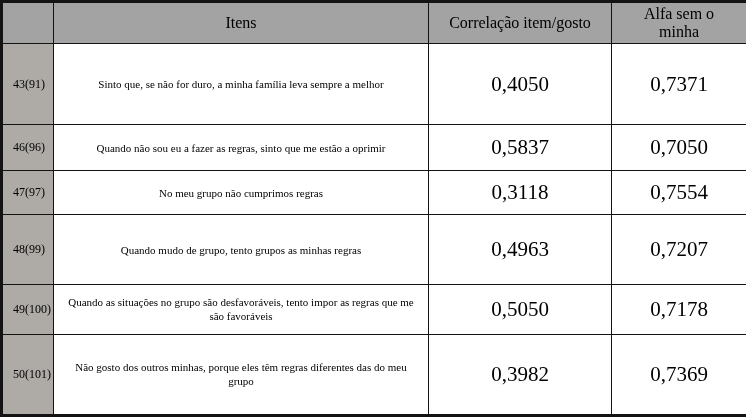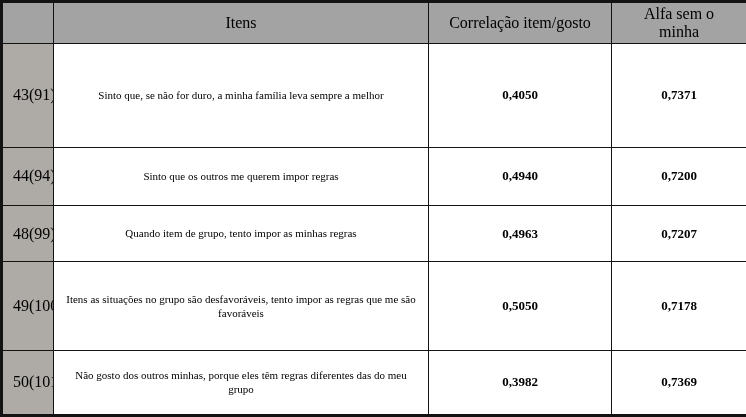--- a/index.html
+++ b/index.html
@@ -38,32 +38,31 @@
 
   thead th {
     background: #a3a3a3;
     font-weight: normal;
     font-size: 16px;
     height: 28px;
     padding: 2px 4px;
   }
   td.label-cell {
     background: #aeaba6;
-    font-size: 16px;
+    font-size: 12px;
     font-weight: normal;
     padding: 2px 2px;
   }
   td.item-cell {
     font-size: 11px;
     line-height: 1.3;
     padding: 3px 14px;
   }
   td.num-cell {
-    font-size: 13px;
-    font-weight: bold;
+    font-size: 21px;
   }
   
   tbody tr:nth-child(1) { height: 55px; }
   tbody tr:nth-child(2) { height: 31px; }
   tbody tr:nth-child(3) { height: 30px; }
   tbody tr:nth-child(4) { height: 47px; }
   tbody tr:nth-child(5) { height: 29px; }
   tbody tr:nth-child(6) { height: 55px; margin-top: 48px; }
   tbody tr:nth-child(7) { height: 73px; }
   tbody tr:nth-child(8) { height: 55px; }
@@ -88,34 +87,40 @@
       </tr>
     </thead>
     <tbody>
       <tr>
         <td class="label-cell">43(91)</td>
         <td class="item-cell">Sinto que, se não for duro, a minha família leva sempre a melhor</td>
         <td class="num-cell">0,4050</td>
         <td class="num-cell">0,7371</td>
       </tr>
       <tr>
-        <td class="label-cell">44(94)</td>
-        <td class="item-cell">Sinto que os outros me querem impor regras</td>
-        <td class="num-cell">0,4940</td>
-        <td class="num-cell">0,7200</td>
+        <td class="label-cell">46(96)</td>
+        <td class="item-cell">Quando não sou eu a fazer as regras, sinto que me estão a oprimir</td>
+        <td class="num-cell">0,5837</td>
+        <td class="num-cell">0,7050</td>
+      </tr>
+      <tr>
+        <td class="label-cell">47(97)</td>
+        <td class="item-cell">No meu grupo não cumprimos regras</td>
+        <td class="num-cell">0,3118</td>
+        <td class="num-cell">0,7554</td>
       </tr>
       <tr>
         <td class="label-cell">48(99)</td>
-        <td class="item-cell">Quando item de grupo, tento impor as minhas regras</td>
+        <td class="item-cell">Quando mudo de grupo, tento grupos as minhas regras</td>
         <td class="num-cell">0,4963</td>
         <td class="num-cell">0,7207</td>
       </tr>
       <tr>
         <td class="label-cell">49(100)</td>
-        <td class="item-cell">Itens as situações no grupo são desfavoráveis, tento impor as regras que me são favoráveis</td>
+        <td class="item-cell">Quando as situações no grupo são desfavoráveis, tento impor as regras que me são favoráveis</td>
         <td class="num-cell">0,5050</td>
         <td class="num-cell">0,7178</td>
       </tr>
       <tr>
         <td class="label-cell">50(101)</td>
         <td class="item-cell">Não gosto dos outros minhas, porque eles têm regras diferentes das do meu grupo</td>
         <td class="num-cell">0,3982</td>
         <td class="num-cell">0,7369</td>
       </tr>
     </tbody>

